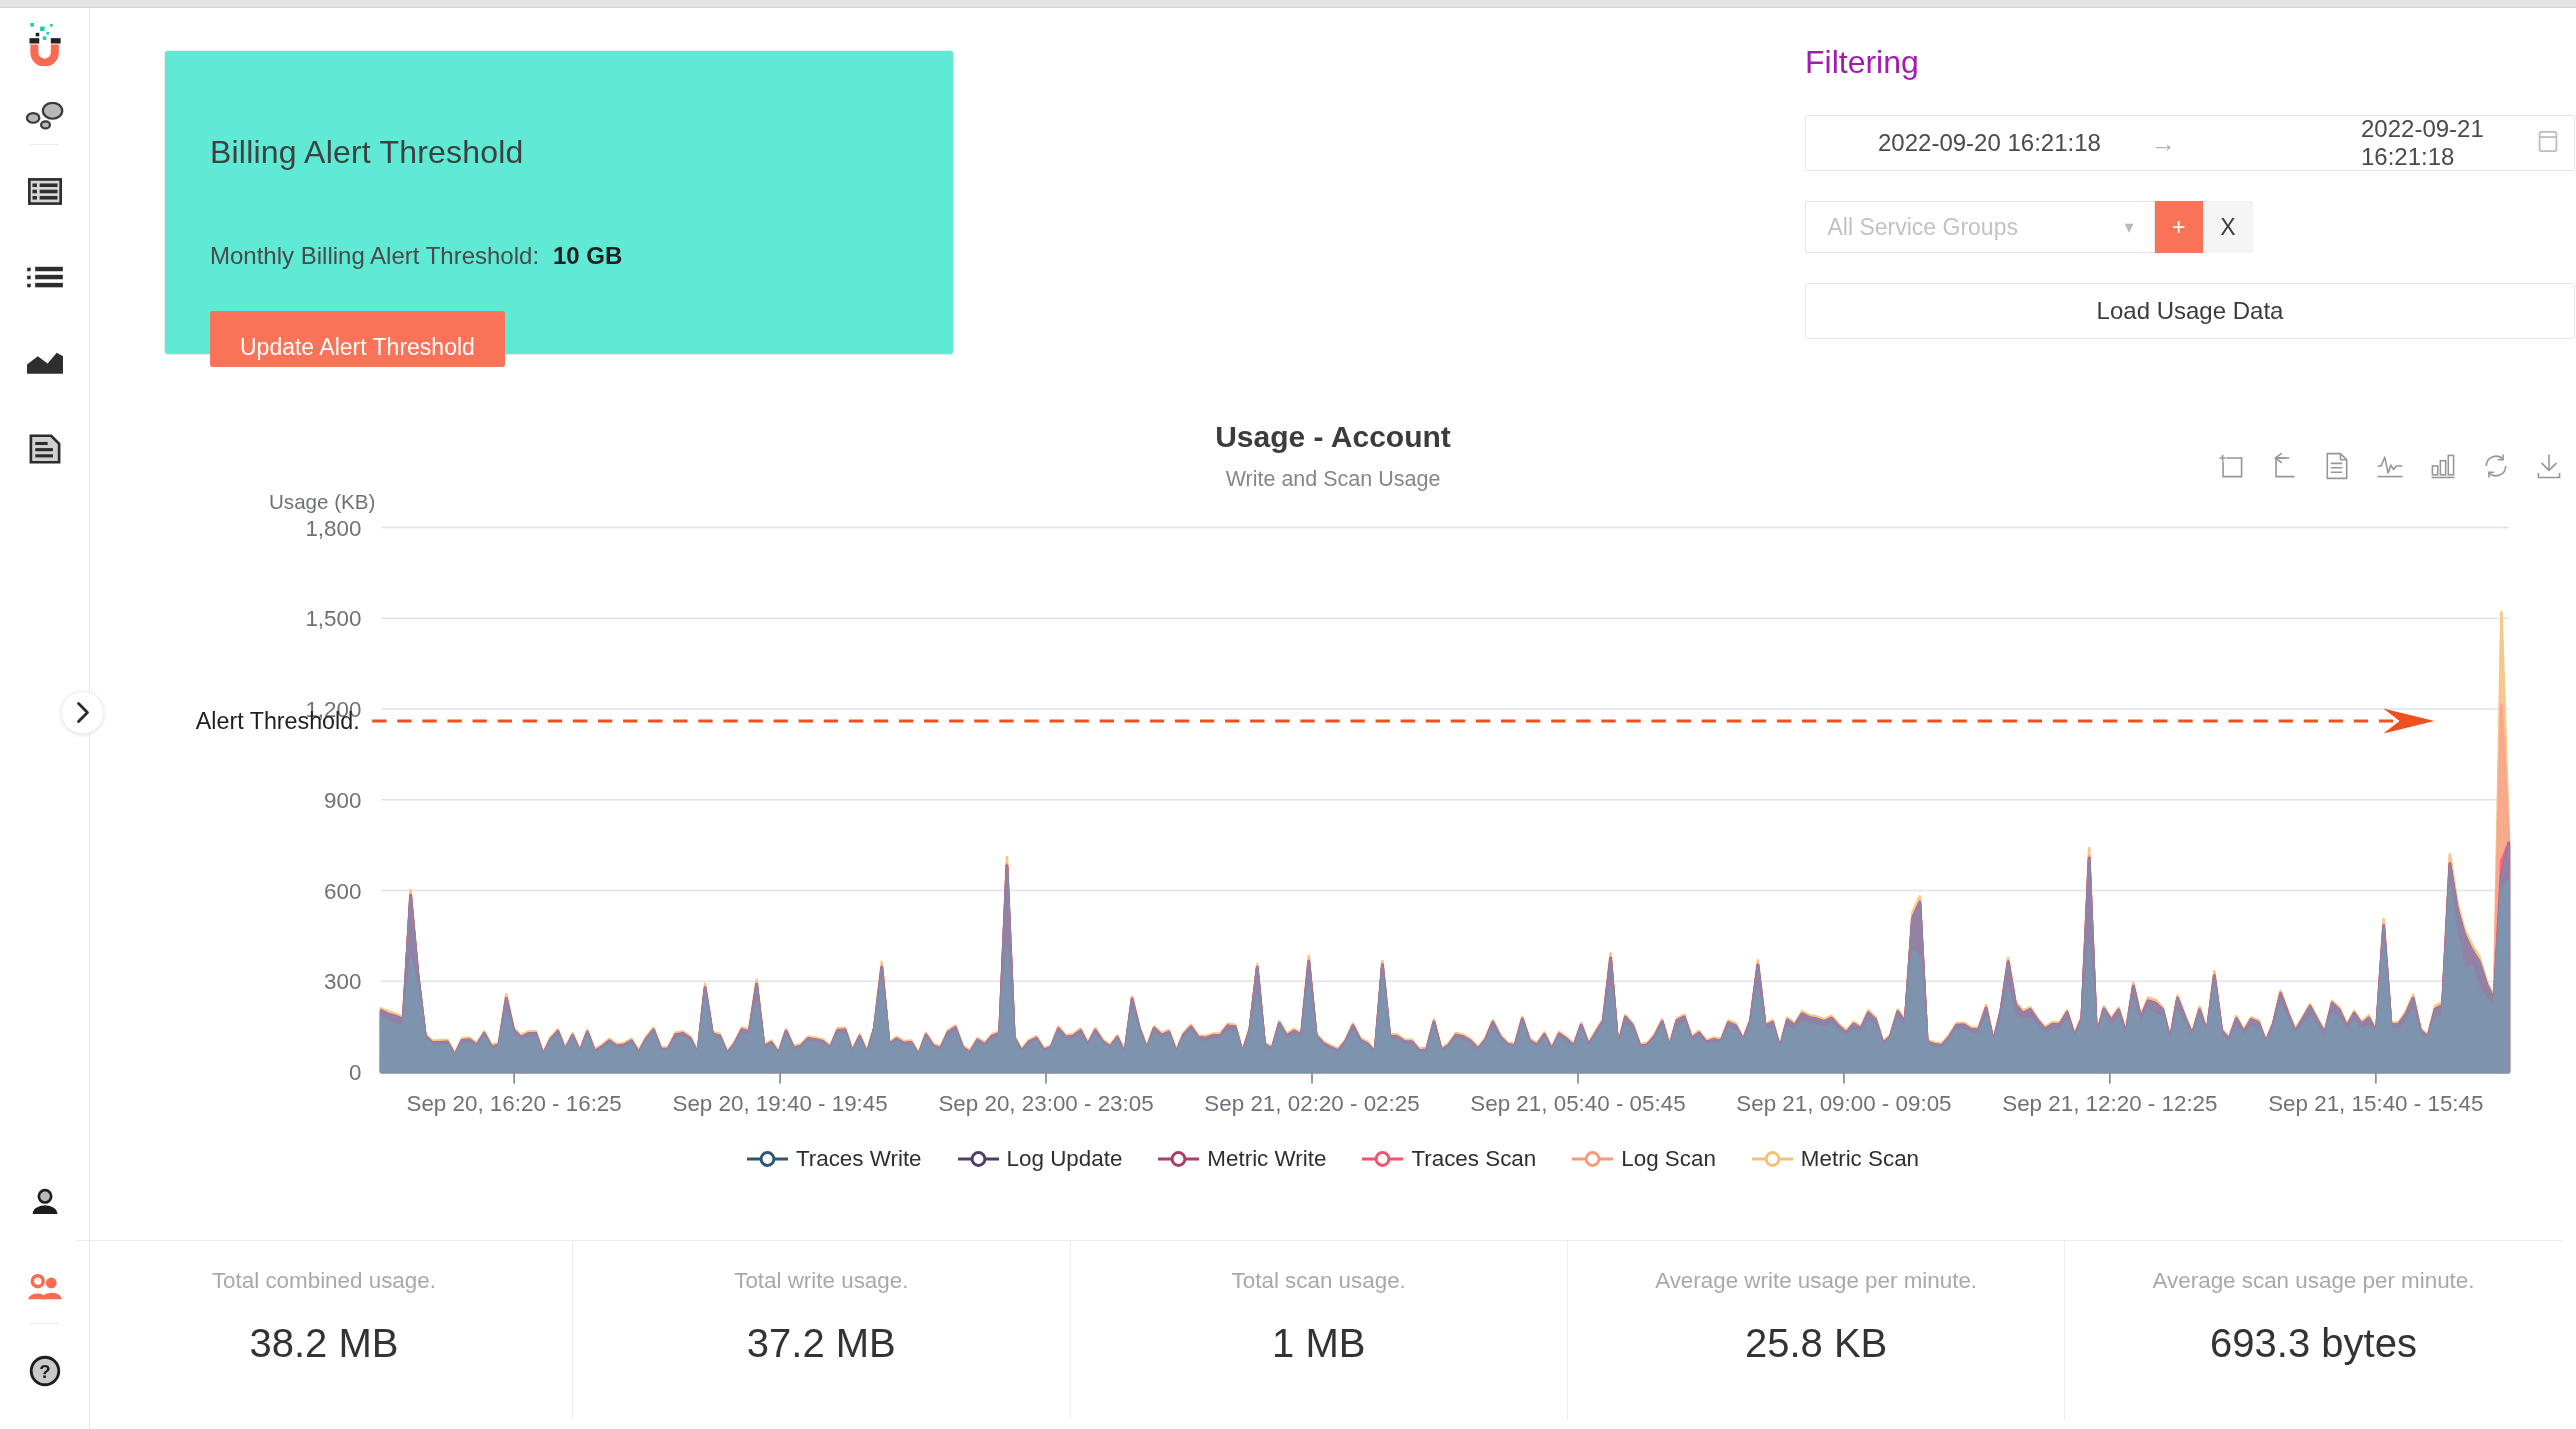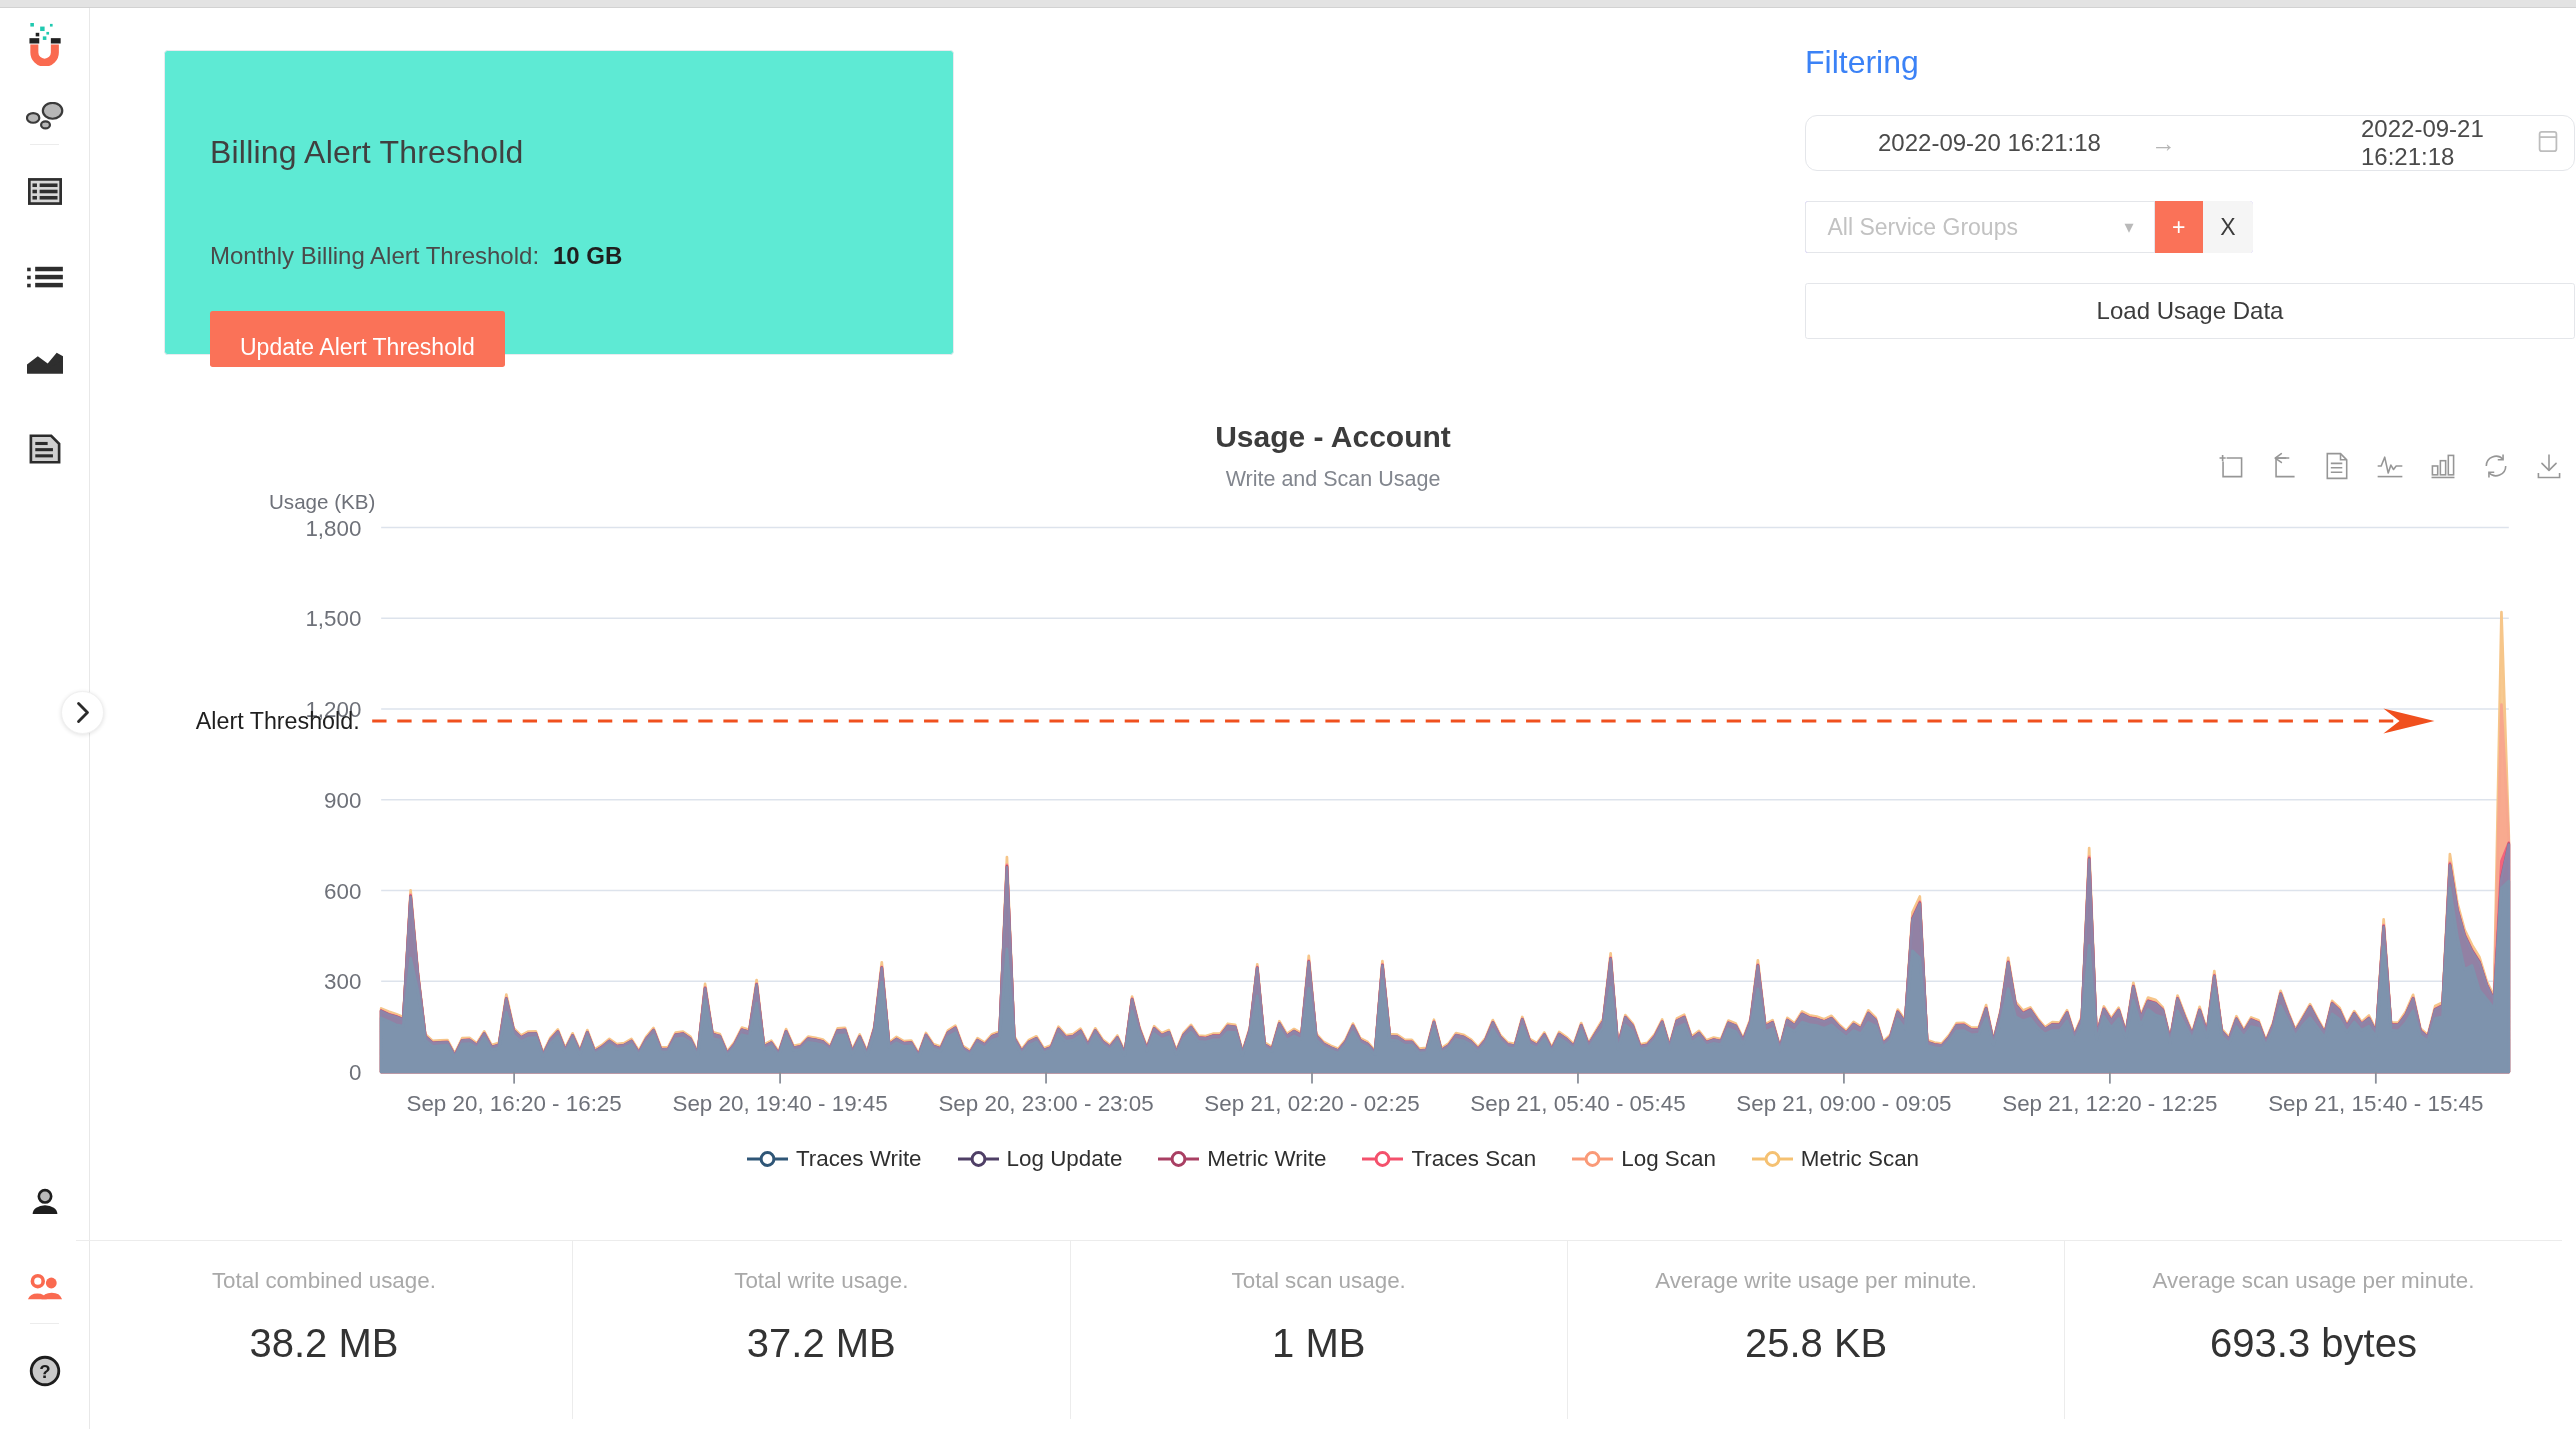--- a/index.html
+++ b/index.html
@@ -63,24 +63,24 @@
   #billing-row .val { font-weight:700; color:#1f1f1f; margin-left:7.2px; }
   #update-btn {
     position:absolute; left:45px; top:260px; height:56px; padding:8px 30px;
     background:#fa7258; color:#fff; border:0; border-radius:2.7px;
     font-family:"Liberation Sans", sans-serif;
     font-size:23px; cursor:pointer; line-height:56px;
   }
 
   
   #filtering { position:absolute; left:1715px; top:36px; width:770px; }
-  #filtering-title { font-size:32px; font-weight:400; color:#3b82f6; }
+  #filtering-title { font-size:32px; font-weight:400; color:#a21caf; }
   #daterange {
     margin-top:34px; height:56px; width:770px;
-    border:0.9px solid #e4e6ea; border-radius:12px; background:#fff;
+    border:0.9px solid #e4e6ea; border-radius:2px; background:#fff;
     display:flex; align-items:center; position:relative;
   }
   #daterange .dt { font-size:24px; color:#4a4a4a; }
   #dt-start { position:absolute; left:72px; }
   #dt-arrow { position:absolute; left:345px; color:#b5b5b5; font-size:25px; }
   #dt-end   { position:absolute; left:555px; }
   #cal-icon { position:absolute; right:16px; top:50%; transform:translateY(-50%); }
 
   #svcrow {
     margin-top:30px; height:52px; width:448px;

